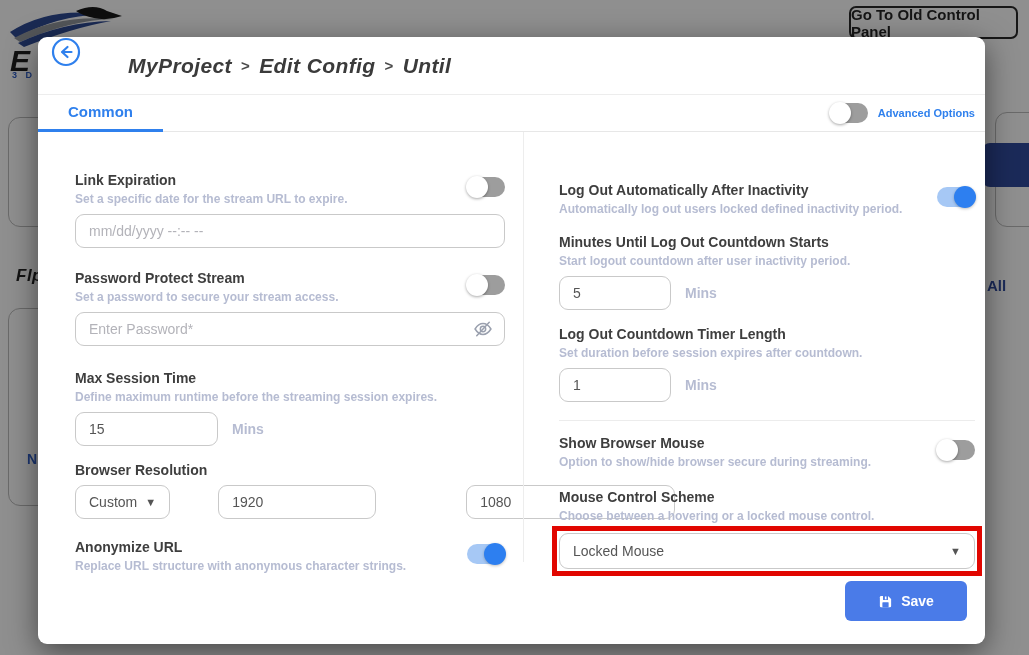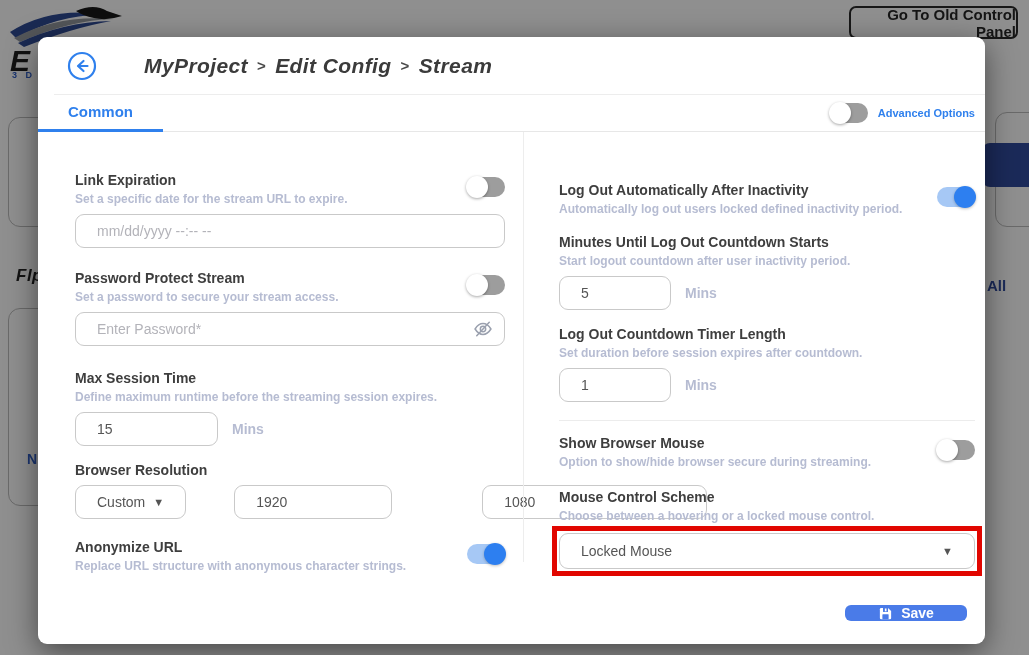--- a/index.html
+++ b/index.html
@@ -6,34 +6,34 @@
   html,body { width:1029px; height:655px; }
   body {
     position:relative; overflow:hidden; background:#ffffff;
     font-family:"Liberation Sans", sans-serif;
   }
   
   .bg { position:absolute; inset:0; background:#fff; }
   .logo { position:absolute; left:8px; top:2px; }
   .logo-word { position:absolute; left:10px; top:44px; font-size:30px; font-weight:bold; font-style:italic; color:#111; letter-spacing:1px; }
   .logo-sub { position:absolute; left:12px; top:70px; font-size:9px; font-weight:bold; color:#2456c4; letter-spacing:3px; }
-  .old-panel-btn { position:absolute; left:849px; top:6px; width:169px; height:33px; background:#fff; border:2px solid #1d1d1d; border-radius:7px; font-size:15px; font-weight:bold; color:#1a1a1a; display:flex; align-items:center; justify-content:center;text-align:right; }
+  .old-panel-btn { position:absolute; left:849px; top:6px; width:169px; height:33px; background:#fff; border:2px solid #1d1d1d; border-radius:7px; font-size:15px; font-weight:bold; color:#1a1a1a; display:flex; align-items:center; justify-content:center; }
   .bg-card { position:absolute; background:#fff; border:1px solid #b9b9b9; border-radius:12px; }
   .bg-card1 { left:8px; top:117px; width:44px; height:110px; }
   .bg-card2 { left:8px; top:308px; width:44px; height:198px; }
   .bg-card3 { left:995px; top:112px; width:60px; height:115px; }
   .bg-section-title { position:absolute; left:16px; top:266px; font-size:17px; font-weight:bold; font-style:italic; color:#151515; letter-spacing:0.5px; }
   .bg-blue-btn { position:absolute; left:982px; top:143px; width:60px; height:44px; background:#24419a; border-radius:8px; }
   .bg-view-all { position:absolute; left:987px; top:277px; font-size:15px; font-weight:bold; color:#24419a; }
   .bg-partial-link { position:absolute; left:27px; top:451px; font-size:14px; font-weight:bold; color:#2456c4; }
   
   .overlay { position:absolute; inset:0; background:rgba(18,18,18,0.47); z-index:5; }
   
   .modal { position:absolute; left:38px; top:37px; width:947px; height:607px; background:#fff; border-radius:9px; z-index:10; box-shadow:0 8px 30px rgba(0,0,0,0.5); }
-  .m-header { height:58px; display:flex; align-items:center; padding-left:13px; border-bottom:1px solid #ededed;margin-left:16px; }
+  .m-header { height:58px; display:flex; padding-left:13px; border-bottom:1px solid #ededed; }
   .back-btn { width:30px; height:30px; cursor:pointer; flex:0 0 auto; }
   .breadcrumb { margin-left:47px; font-size:21px; font-weight:bold; font-style:italic; color:#3b3b3b; letter-spacing:0.4px; display:flex; align-items:center; gap:9px; }
   .crumb-sep { font-size:15px; font-weight:bold; color:#4a4a4a; font-style:normal; }
   .tabbar { height:37px; display:flex; align-items:center; justify-content:space-between; border-bottom:1px solid #e7e7e7; padding-right:10px; }
   .tab { height:37px; display:flex; align-items:center; padding:0 30px; font-size:15px; font-weight:600; color:#2f80ed; border-bottom:3px solid #2f80ed; cursor:pointer; }
   .adv { display:flex; align-items:center; gap:10px; }
   .adv-label { font-size:11px; font-weight:bold; color:#2f80ed; }
   
   .tgl { position:relative; width:38px; height:20px; border-radius:10px; background:#9d9d9d; cursor:pointer; flex:0 0 auto; }
   .tgl::after { content:''; position:absolute; left:-1px; top:-1px; width:22px; height:22px; border-radius:50%; background:#fff; box-shadow:0 1px 3px rgba(0,0,0,0.35); }
@@ -41,36 +41,36 @@
   .tgl.on::after { left:auto; right:-1px; background:#2d7ff0; box-shadow:0 1px 3px rgba(0,0,0,0.25); }
   
   .content { display:flex; padding:40px 10px 0 37px; position:relative; }
   .vdivider { position:absolute; left:485px; top:0px; width:1px; height:430px; background:#ededed; }
   .col-left { width:430px; margin-right:54px; }
   .col-right { width:432px; padding-top:10px; }
   .fhead { display:flex; justify-content:space-between; align-items:flex-start; }
   .flabel { font-size:14px; font-weight:bold; color:#3e3e3e; }
   .fdesc { font-size:12px; font-weight:600; color:#b6bcd2; margin-top:4px; }
   .fhead .tgl { margin-top:5px; }
-  .input, .sel { height:34px; border:1px solid #c9c9c9; border-radius:9px; background:#fff; font-family:"Liberation Sans", sans-serif; font-size:14px; color:#555; padding:0 21px; }
+  .input, .sel { height:34px; border:1px solid #c9c9c9; border-radius:9px; background:#fff; font-family:"Liberation Sans", sans-serif; font-size:14px; color:#555; padding:0 13px; }
   input.input::placeholder { color:#b3b3b9; }
   .full { width:100%; }
   .mt8 { margin-top:8px; }
   .pw-wrap { position:relative; margin-top:8px; }
   .pw-wrap .input { width:100%; padding-right:42px; }
   .eye { position:absolute; right:12px; top:7px; cursor:pointer; }
   .num-row { display:flex; align-items:center; gap:14px; margin-top:8px; }
   .mins { font-size:14px; font-weight:600; color:#b6bcd2; }
   .res-row { display:flex; align-items:center; margin-top:7px;gap:36px; }
   .sel { display:flex; align-items:center; justify-content:space-between; cursor:pointer; }
   .caret { font-size:11px; color:#555; margin-left:8px; }
   .hdivider { border-top:1px solid #ececec; margin-top:18px; }
   .annot-wrap { position:relative; margin-top:10px; }
   .annotation-box { position:absolute; inset:-7px; border:5px solid #e10600; pointer-events:none; }
-  .save-btn { position:absolute; right:18px; bottom:23px; width:122px; height:16px; background:#4a7be8; border:none; border-radius:6px; color:#fff; font-family:"Liberation Sans", sans-serif; font-size:14px; font-weight:bold; display:flex; align-items:center; justify-content:center; gap:8px; cursor:pointer; }
+  .save-btn { position:absolute; right:18px; bottom:23px; width:122px; height:40px; background:#4a7be8; border:none; border-radius:6px; color:#fff; font-family:"Liberation Sans", sans-serif; font-size:14px; font-weight:bold; display:flex; align-items:center; justify-content:center; gap:8px; cursor:pointer; }
 </style>
 </head>
 <body>
 
 <div class="bg">
   <svg class="logo" width="118" height="48" viewBox="0 0 118 48">
     <path d="M2 30 Q45 2 108 14 Q60 8 8 36 Z" fill="#23418f"></path>
     <path d="M6 36 Q50 12 106 17 Q62 18 12 40 Z" fill="#8f9399"></path>
     <path d="M10 41 Q55 20 103 19 Q64 26 16 45 Z" fill="#23418f"></path>
     <path d="M68 9 Q86 1 99 9 L114 14 Q99 19 86 16 Q75 14 68 9 Z" fill="#0d0d0d"></path>
@@ -94,21 +94,21 @@
   <div class="m-header">
     <svg class="back-btn" viewBox="0 0 30 30">
       <circle cx="15" cy="15" r="13" fill="none" stroke="#2f80ed" stroke-width="2.2"></circle>
       <path d="M16.5 10 L11 15 L16.5 20 M11.3 15 H20.5" fill="none" stroke="#2f80ed" stroke-width="2.2" stroke-linecap="round" stroke-linejoin="round"></path>
     </svg>
     <div class="breadcrumb">
       <span>MyProject</span>
       <span class="crumb-sep">&gt;</span>
       <span>Edit Config</span>
       <span class="crumb-sep">&gt;</span>
-      <span>Stream</span>
+      <span>Until</span>
     </div>
   </div>
 
   <div class="tabbar">
     <div class="tab">Common</div>
     <div class="adv">
       <div class="tgl"></div>
       <span class="adv-label">Advanced Options</span>
     </div>
   </div>

